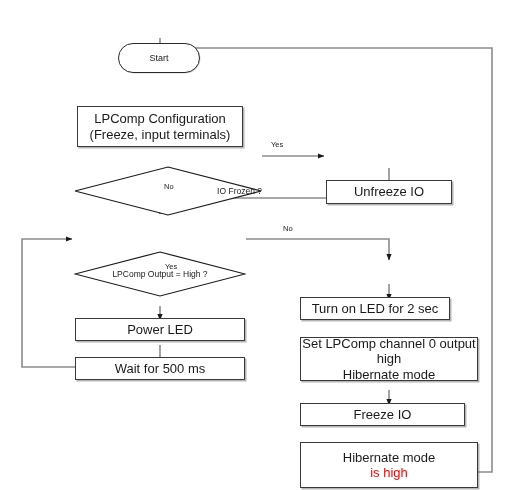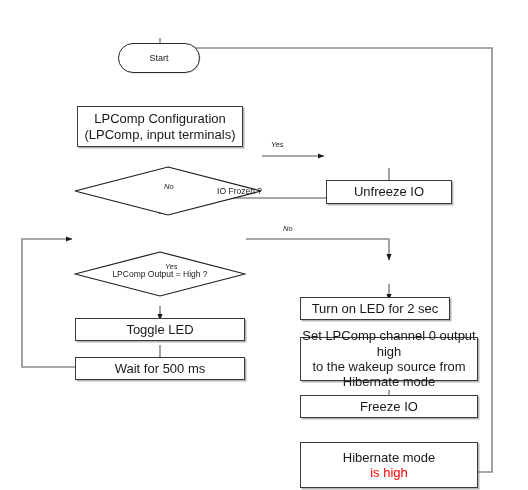--- a/index.html
+++ b/index.html
@@ -61,21 +61,20 @@
     position: absolute;
     left: 0;
     top: 0;
   }
   .edge-label {
     position: absolute;
     font-size: 7.5px;
     color: #1a1a1a;
     z-index: 4;
     white-space: nowrap;
-    font-style: italic;
   }
   .lines {
     display: flex;
     flex-direction: column;
     align-items: center;
     justify-content: center;
     width: 100%;
   }
   .lines span {
     display: block;
@@ -126,21 +125,21 @@
     </g>
   </svg>
 
   <div class="node terminal" style="left:118px; top:8px; width:82px; height:30px;">
     <span>Start</span>
   </div>
 
   <div class="node proc" style="left:77px; top:71px; width:166px; height:41px;">
     <div class="lines">
       <span>LPComp Configuration</span>
-      <span>(LPComp, input terminals)</span>
+      <span>(Freeze, input terminals)</span>
     </div>
   </div>
 
   <div class="node decision" style="left:74px; top:131px; width:188px; height:50px;justify-content:flex-end;">
     <svg width="188" height="50" viewBox="0 0 188 50" xmlns="http://www.w3.org/2000/svg">
       <polygon points="94,1 187,25 94,49 1,25" fill="#ffffff" stroke="#1a1a1a" stroke-width="1.2"></polygon>
     </svg>
     <span class="dlabel">IO Frozen ?</span>
   </div>
 
@@ -149,40 +148,39 @@
       <polygon points="86,1 171,23 86,45 1,23" fill="#ffffff" stroke="#1a1a1a" stroke-width="1.2"></polygon>
     </svg>
     <span class="dlabel">LPComp Output = High ?</span>
   </div>
 
   <div class="node proc" style="left:326px; top:145px; width:126px; height:24px;">
     <span>Unfreeze IO</span>
   </div>
 
   <div class="node proc" style="left:75px; top:283px; width:170px; height:23px;">
-    <span>Toggle LED</span>
+    <span>Power LED</span>
   </div>
 
   <div class="node proc" style="left:75px; top:322px; width:170px; height:23px;align-items:center;">
     <span>Wait for 500 ms</span>
   </div>
 
   <div class="node proc" style="left:300px; top:262px; width:150px; height:23px;">
     <span>Turn on LED for 2 sec</span>
   </div>
 
   <div class="node proc" style="left:300px; top:302px; width:178px; height:44px;">
     <div class="lines">
       <span>Set LPComp channel 0 output high</span>
-      <span>to the wakeup source from</span>
       <span>Hibernate mode</span>
     </div>
   </div>
 
-  <div class="node proc" style="left:300px; top:360px; width:178px; height:23px;">
+  <div class="node proc" style="left:300px; top:368px; width:165px; height:23px;">
     <span>Freeze IO</span>
   </div>
 
   <div class="node proc" style="left:300px; top:407px; width:178px; height:46px;">
     <div class="lines">
       <span>Hibernate mode</span>
       <span class="red">is high</span>
     </div>
   </div>
 

